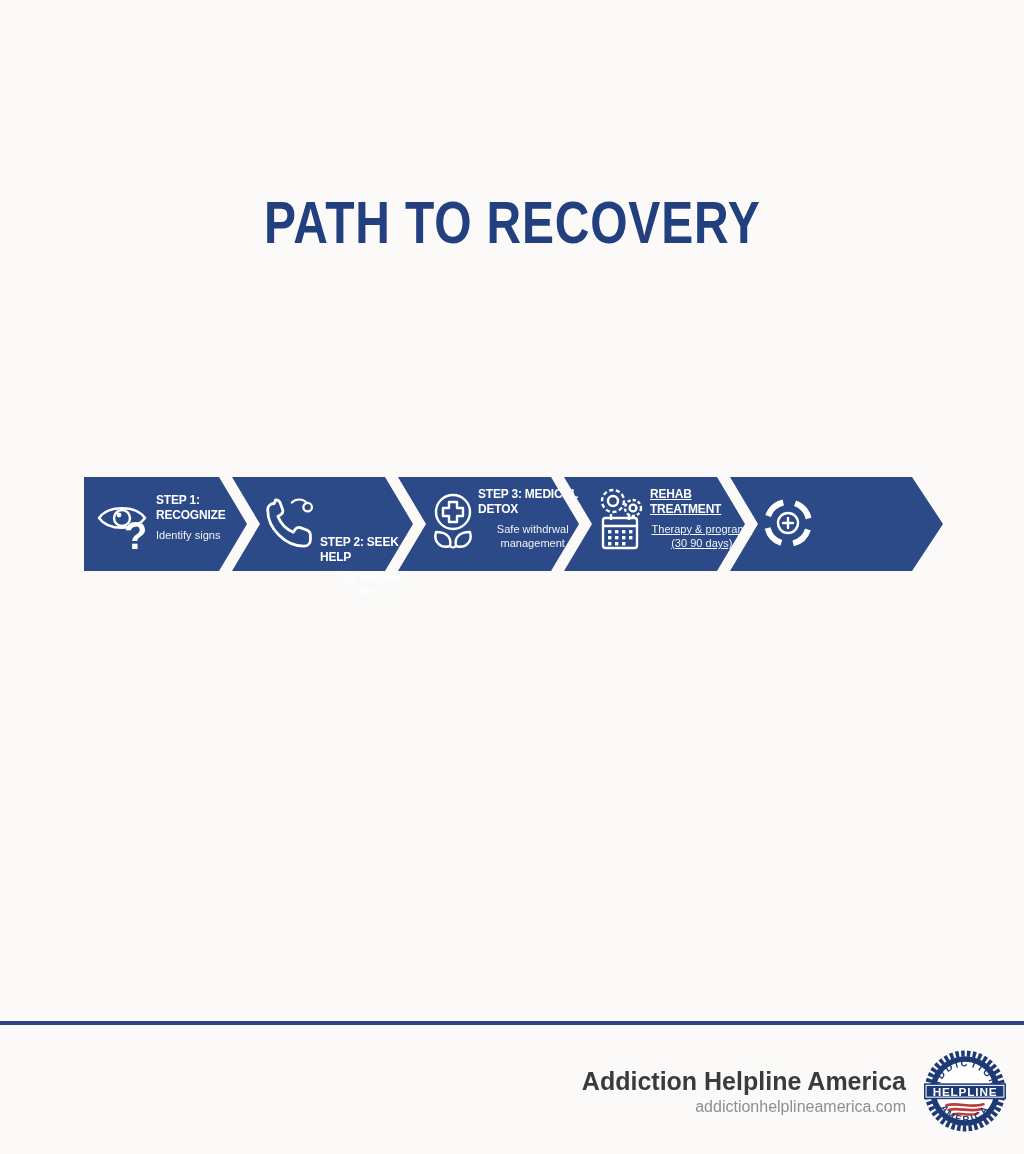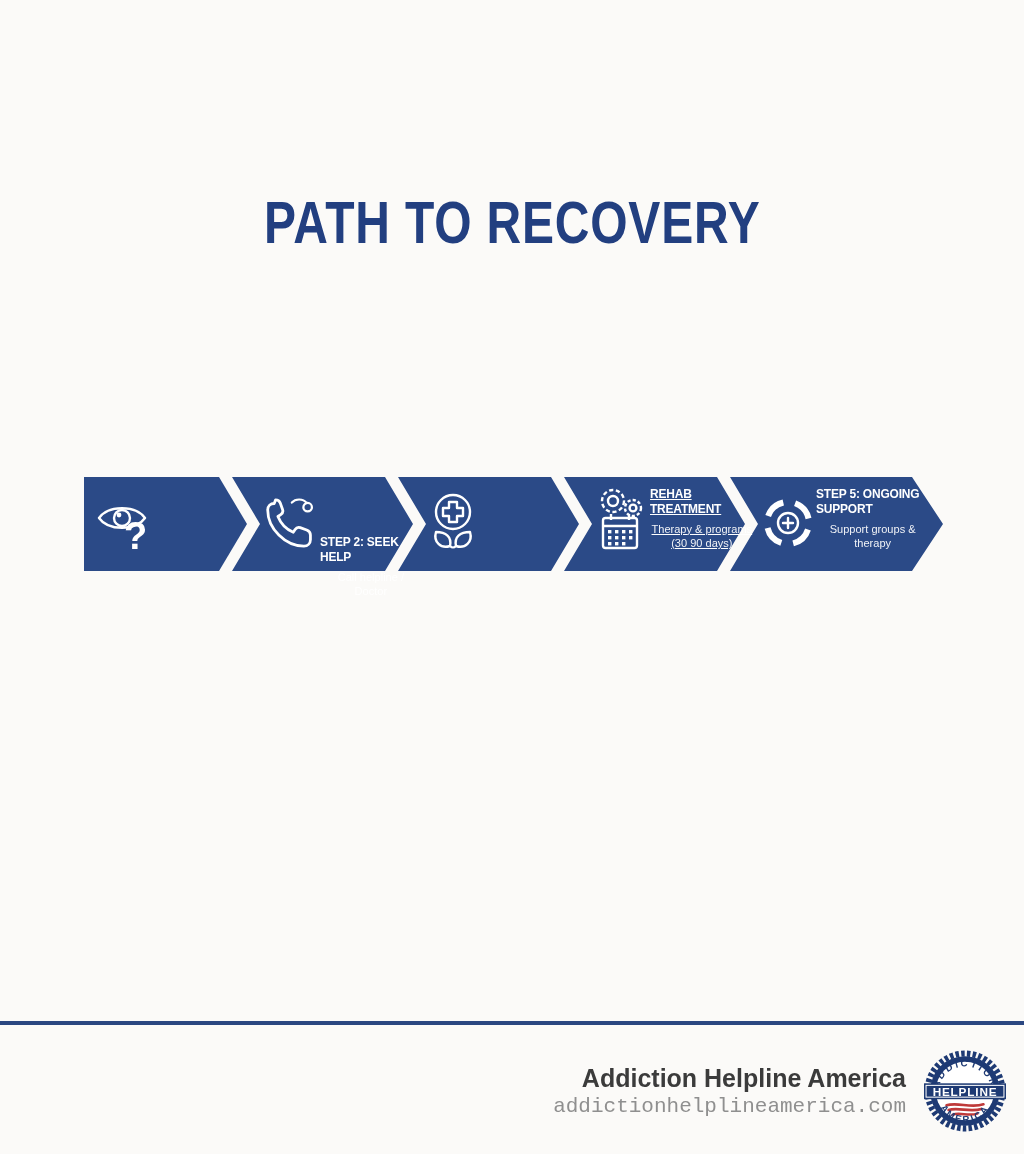--- a/index.html
+++ b/index.html
@@ -46,21 +46,21 @@
   .tagline-text {
     display:inline-block; transform:scaleX(0.84); transform-origin:center;
     font-size:22px; font-weight:700; letter-spacing:0.2px; color:#223f80;
     white-space:nowrap;
   }
   
   .divider { position:absolute; top:1021px; left:0; width:1024px; height:4px; background:#2b4781; }
   .footer { position:absolute; top:1050px; right:18px; display:flex; align-items:center; gap:18px; }
   .footer-textblock { text-align:right;margin-left:33px; }
   .brand { font-size:25px; font-weight:700; color:#3b3b3b; line-height:1.25; }
-  .website { font-size:21px; color:#8f8f8f; line-height:1.2;font-family:Liberation Mono, monospace; }
+  .website { font-size:16px; color:#8f8f8f; line-height:1.2; }
   .badge svg { display:block; }
 </style>
 </head>
 <body>
 
 <div class="page">
 
   <div class="title-wrap">
     <span class="title-text">PATH TO RECOVERY</span>
   </div>
@@ -126,31 +126,35 @@
   </div>
 
   <div class="step-icon i5">
     <svg width="56" height="62" viewBox="0 0 56 62" fill="none" stroke="#ffffff" stroke-linecap="round" stroke-linejoin="round">
       <circle cx="28" cy="31" r="21" stroke-width="6" stroke-linecap="butt" stroke-dasharray="21 12" transform="rotate(18 28 31)"></circle>
       <circle cx="28" cy="31" r="10" stroke-width="2.4"></circle>
       <path d="M28,26 V36 M23,31 H33" stroke-width="2.4"></path>
     </svg>
   </div>
 
+  <div class="step-text t1">
+    <div class="step-title">STEP 1: RECOGNIZE</div>
+    <div class="step-sub">Identify signs</div>
+  </div>
   <div class="step-text t2">
     <div class="step-title">STEP 2: SEEK HELP</div>
     <div class="step-sub sub-center">Call helpline / Doctor</div>
   </div>
+  <div class="step-text t3">
+    <div class="step-title">STEP 3: MEDICAL DETOX</div>
+    <div class="step-sub sub-center">Safe withdrwal management</div>
+  </div>
   <div class="step-text t4">
     <div class="step-title">REHAB TREATMENT</div>
     <div class="step-sub sub-center">Therapy &amp; programs (30 90 days)</div>
-  </div>
-  <div class="step-text t5">
-    <div class="step-title">STEP 5: ONGOING SUPPORT</div>
-    <div class="step-sub sub-center">Support groups &amp; therapy</div>
   </div>
 
 
   <div class="divider"></div>
   <div class="footer">
     <div class="footer-textblock">
       <div class="brand">Addiction Helpline America</div>
       <div class="website">addictionhelplineamerica.com</div>
     </div>
     <div class="badge">

